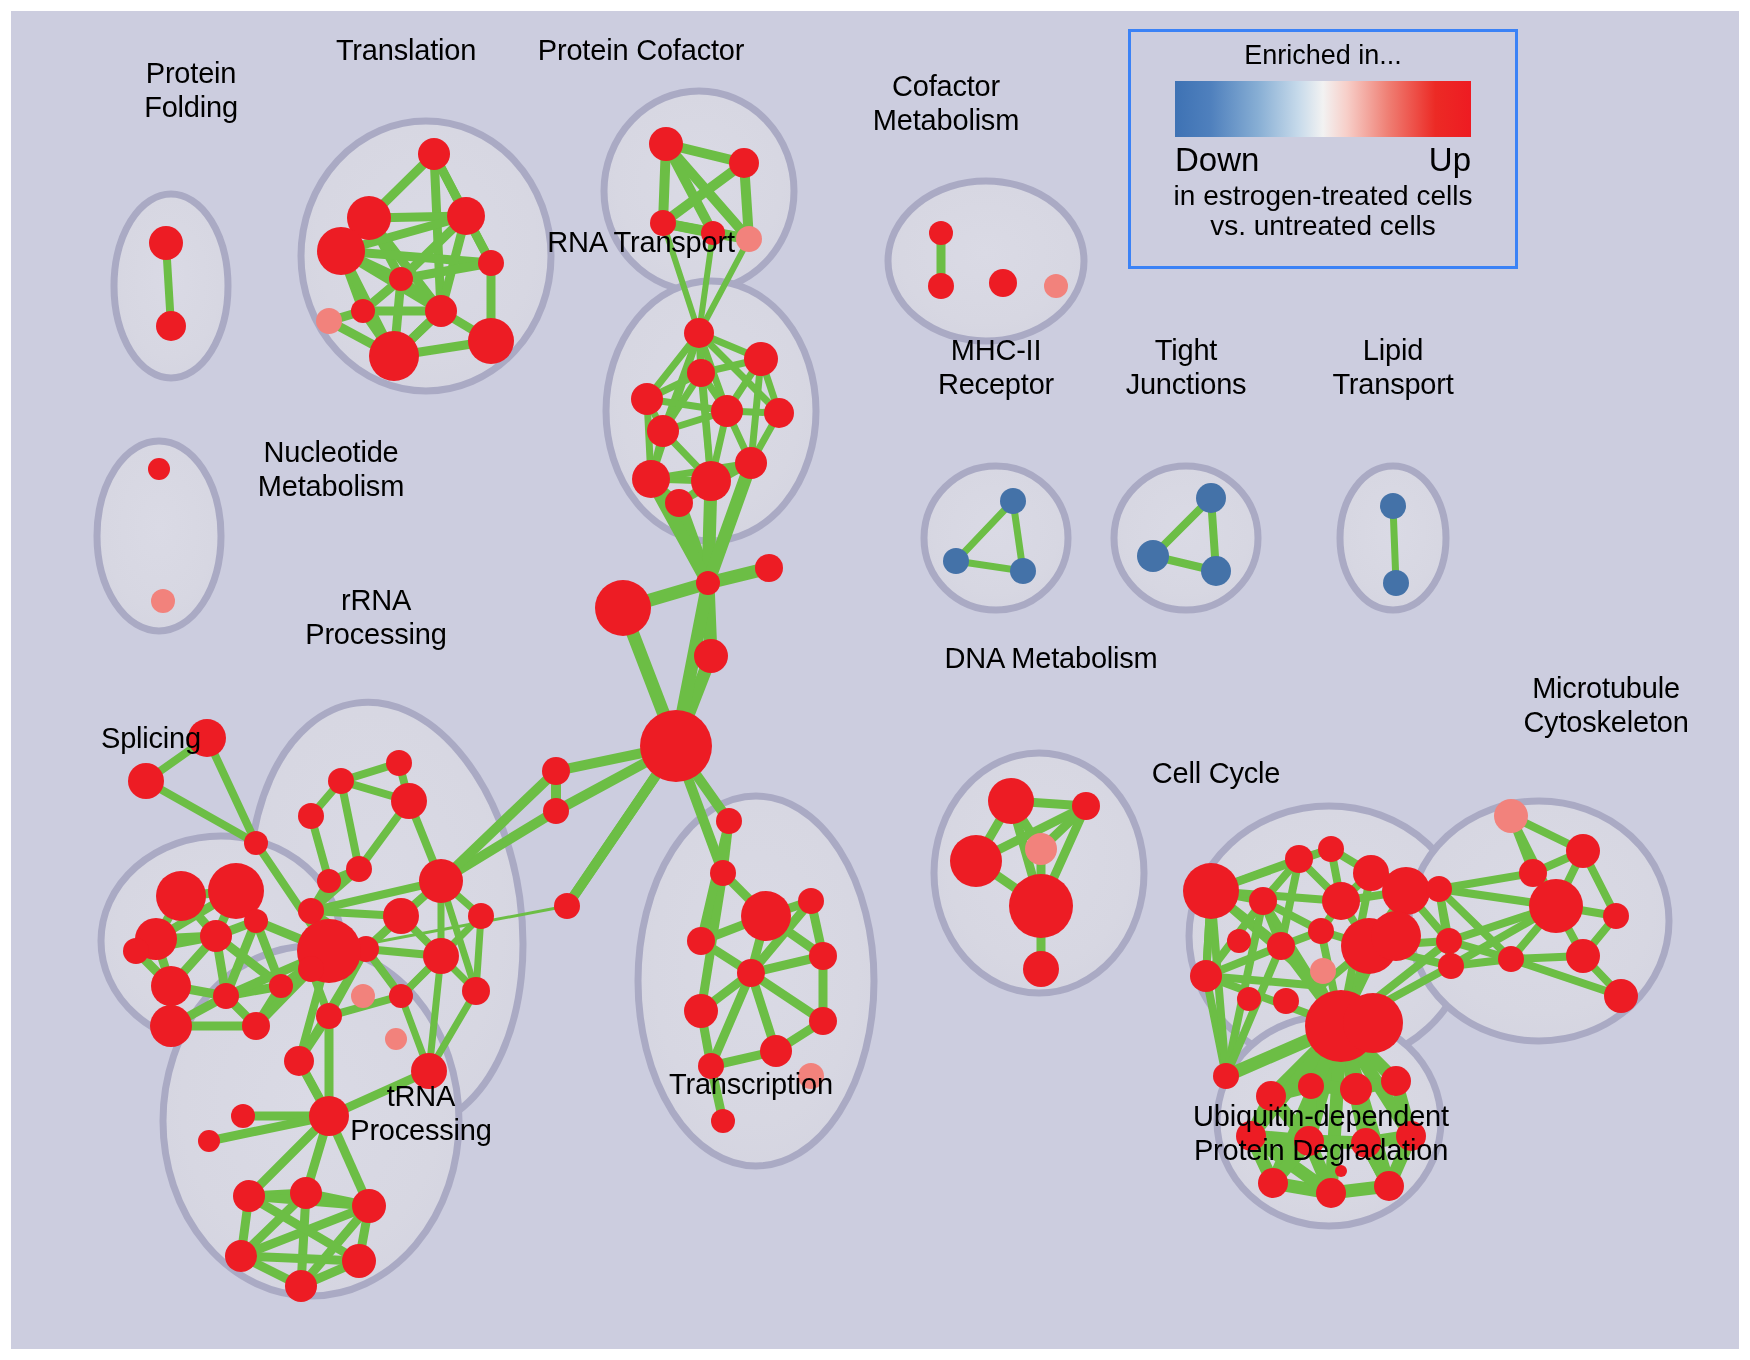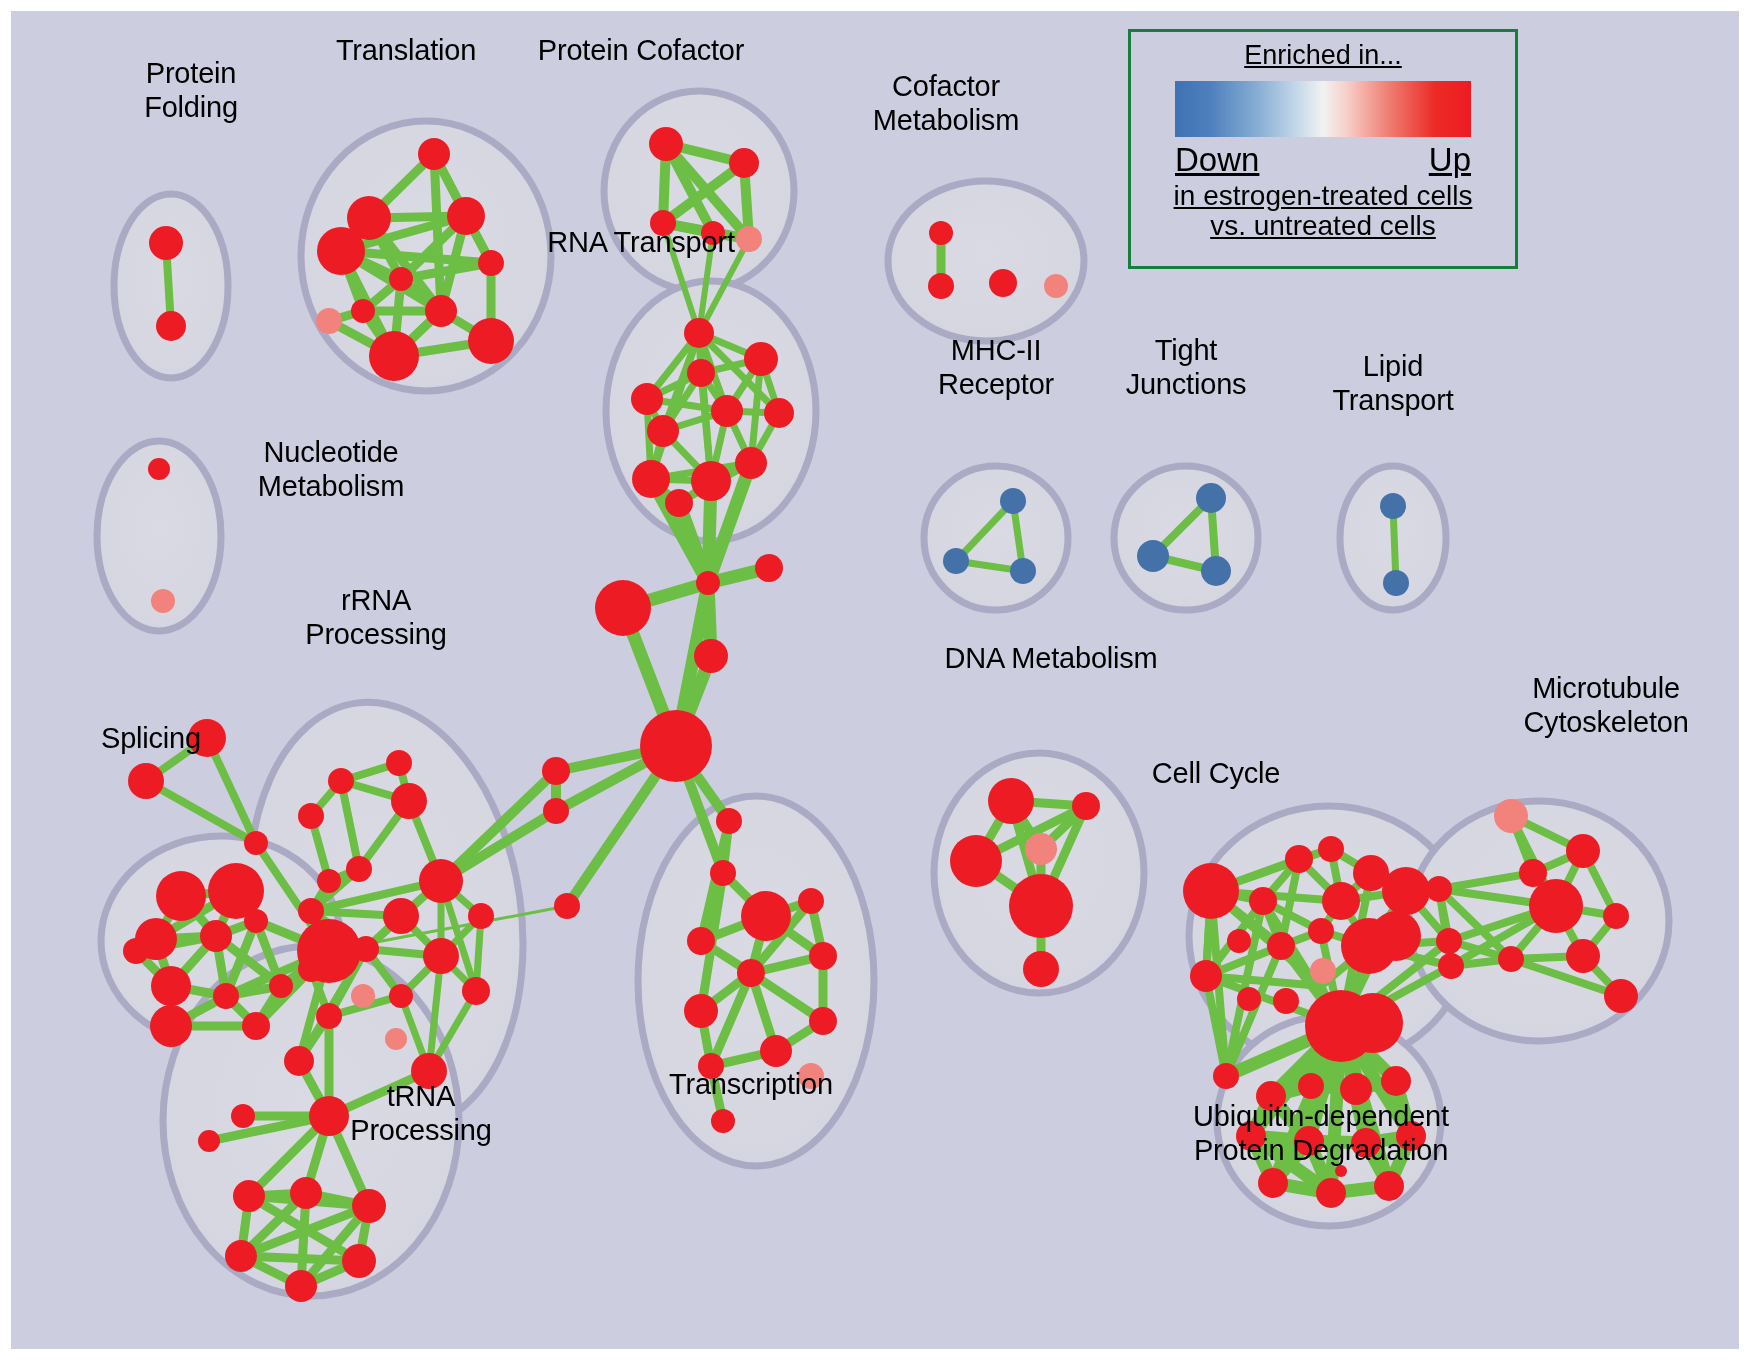--- a/index.html
+++ b/index.html
@@ -1,21 +1,21 @@
 <!DOCTYPE html>
 <html><head>
 <meta charset="utf-8">
 <style>
   html,body{margin:0;padding:0;background:#ffffff;}
   body{font-family:"Liberation Sans", sans-serif;}
   #stage{position:relative;width:1750px;height:1360px;background:#ffffff;overflow:hidden;padding-left:44px;}
   #canvas{position:absolute;left:11px;top:11px;width:1728px;height:1338px;background:#cccddf;}
   svg.net{position:absolute;left:0;top:0;width:1728px;height:1338px;display:block;}
   .clabel{position:absolute;color:#000;font-size:29px;line-height:34px;text-align:center;white-space:pre-line;font-family:"Liberation Sans", sans-serif;letter-spacing:-0.2px;}
-  #legend{position:absolute;box-sizing:border-box;border:3px solid #15803d;background:#cccddf;text-decoration:underline;}
+  #legend{position:absolute;box-sizing:border-box;border:3px solid #3b82f6;background:#cccddf;}
   #legend .ltitle{font-size:27px;text-align:center;color:#000;margin-top:8px;}
   #lbar{height:56px;margin:10px 44px 0 44px;
         background:linear-gradient(to right,#3e72b4 0%,#4f80bd 12%,#87aed4 28%,#c8dbeb 42%,#f2f2f2 50%,#f7cfc9 58%,#ef7f74 72%,#ec2a25 88%,#ee1b22 100%);}
   #lrow{display:flex;justify-content:space-between;margin:4px 44px 0 44px;font-size:33px;color:#000;}
   #lsub{font-size:28px;text-align:center;color:#000;line-height:30px;margin-top:2px;white-space:pre-line;}
 </style>
 </head>
 <body>
 
 <div id="stage">
@@ -633,21 +633,21 @@
     <div class="clabel" style="left:490px;top:22px;width:280px;">Protein Cofactor</div>
     <div class="clabel" style="left:810px;top:58px;width:250px;">Cofactor
 Metabolism</div>
     <div class="clabel" style="left:490px;top:214px;width:280px;">RNA Transport</div>
     <div class="clabel" style="left:185px;top:424px;width:270px;">Nucleotide
 Metabolism</div>
     <div class="clabel" style="left:880px;top:322px;width:210px;">MHC-II
 Receptor</div>
     <div class="clabel" style="left:1075px;top:322px;width:200px;">Tight
 Junctions</div>
-    <div class="clabel" style="left:1282px;top:338px;width:200px;">Lipid
+    <div class="clabel" style="left:1282px;top:322px;width:200px;">Lipid
 Transport</div>
     <div class="clabel" style="left:250px;top:572px;width:230px;">rRNA
 Processing</div>
     <div class="clabel" style="left:50px;top:710px;width:180px;">Splicing</div>
     <div class="clabel" style="left:300px;top:1068px;width:220px;">tRNA
 Processing</div>
     <div class="clabel" style="left:615px;top:1056px;width:250px;">Transcription</div>
     <div class="clabel" style="left:900px;top:630px;width:280px;">DNA Metabolism</div>
     <div class="clabel" style="left:1100px;top:745px;width:210px;">Cell Cycle</div>
     <div class="clabel" style="left:1450px;top:660px;width:290px;">Microtubule

